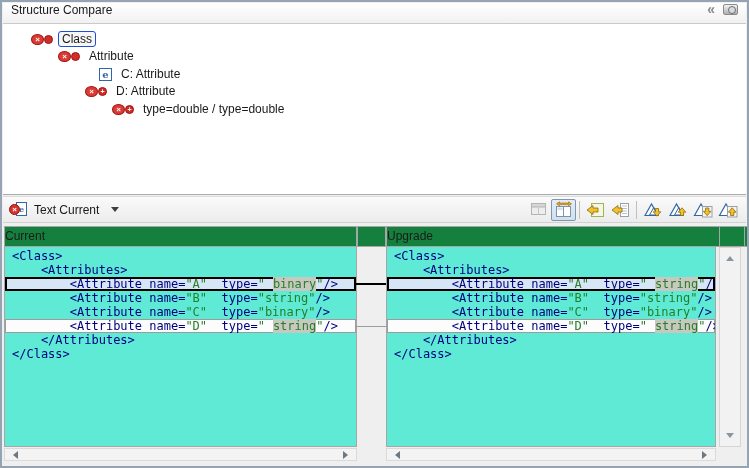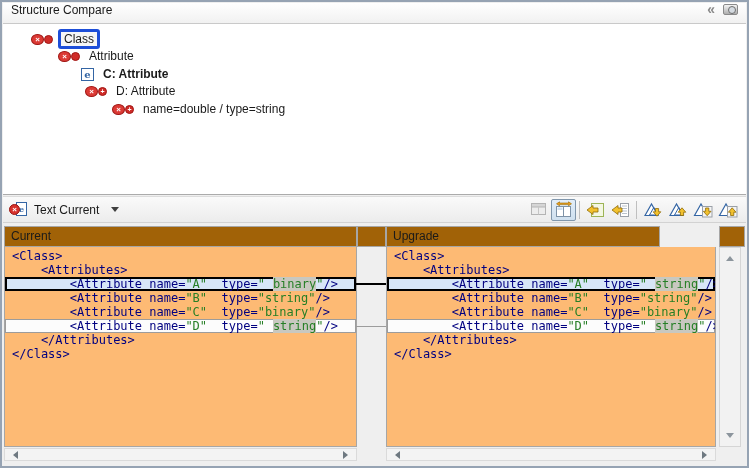--- a/index.html
+++ b/index.html
@@ -28,45 +28,45 @@
   }
   .tree-row{position:absolute;height:16px;display:flex;align-items:center;gap:5px;white-space:nowrap;}
   .ic-change{position:relative;width:22px;height:13px;flex:0 0 22px;}
   .ic-change .oval{position:absolute;left:0;top:1px;width:13px;height:11px;background:#DC3A35;border:1px solid #A01613;border-radius:50%;color:#FFF;font:bold 8px/10px "Liberation Sans",sans-serif;text-align:center;}
   .ic-change .oval::after{content:'×';}
   .ic-change .badge{position:absolute;right:0;top:2px;width:9px;height:9px;background:#D02C28;border:1px solid #A01613;border-radius:50%;color:#FFF;font:bold 7px/7px "Liberation Sans",sans-serif;text-align:center;}
   .ic-change.plus .badge::after{content:'+';}
   .ic-e{width:13px;height:13px;flex:0 0 13px;background:#FFF;border:1px solid #3465A4;color:#3465A4;font:bold 10px/11px "DejaVu Serif",serif;text-align:center;}
   .ic-e::after{content:'e';}
   .tree-label{padding:0 3px;border:1px solid transparent;}
-  .tree-label.sel{border:3px solid #1d4ed8;background:#F6F6F6;border-radius:3px;text-align:right;}
+  .tree-label.sel{border:1px solid #1d4ed8;background:#F6F6F6;border-radius:3px;text-align:right;}
   
   .tc-header{
     position:absolute;top:194px;left:1px;right:1px;height:27px;
     background:linear-gradient(#FAFAFA,#ECECEC);
     border-top:1px solid #DCDCDC;border-bottom:1px solid #D2D2D2;
     display:flex;align-items:center;padding:0 6px;
   }
   .ic-tc{position:relative;width:18px;height:17px;margin-right:7px;}
   .ic-tc .doc{position:absolute;right:0;top:1px;width:11px;height:14px;background:#FFF;border:1px solid #3465A4;color:#3465A4;font:bold 8px/12px "DejaVu Serif",serif;text-align:center;}
   .ic-tc .doc::after{content:'e';}
   .ic-tc .xc{position:absolute;left:0;top:3px;width:11px;height:11px;background:#D7322D;border:1px solid #991410;border-radius:50%;color:#FFF;font:bold 8px/9px "Liberation Sans",sans-serif;text-align:center;}
   .ic-tc .xc::after{content:'×';}
   .caret-down{width:0;height:0;border:4px solid transparent;border-top:5px solid #3F3F3F;margin-left:12px;margin-top:4px;}
   .tc-toolbar{margin-left:auto;display:flex;align-items:center;}
   .tb-btn{display:inline-flex;align-items:center;justify-content:center;width:25px;height:22px;border:1px solid transparent;border-radius:2px;}
   .tb-btn.pressed{border:1px solid #8096AB;background:linear-gradient(#E2EDF8,#CFE0EF);}
   .tb-sep{width:1px;height:18px;background:#BFBFBF;margin:0 3px;}
   
-  .col-hdr{position:absolute;top:224px;height:21px;background:#a16207;border:1px solid #A6A6A6;line-height:19px;padding-left:6px;}
+  .col-hdr{position:absolute;top:224px;height:21px;background:#15803d;border:1px solid #A6A6A6;line-height:19px;padding-left:0;}
   .hdr-cur{left:2px;width:353px;}
   .hdr-gut{left:355px;width:29px;}
-  .hdr-upg{left:384px;width:274px;}
+  .hdr-upg{left:384px;width:364px;}
   .hdr-corner{left:717px;width:26px;}
-  .pane{position:absolute;top:245px;height:200px;background:#fdba74;border:1px solid #A6A6A6;border-top:none;overflow:hidden;padding-top:2px;
+  .pane{position:absolute;top:245px;height:200px;background:#5eead4;border:1px solid #A6A6A6;border-top:none;overflow:hidden;padding-top:2px;
     font-family:"DejaVu Sans Mono",monospace;font-size:12px;line-height:14px;}
   .pane-left{left:2px;width:353px;}
   .pane-right{left:384px;width:330px;}
   .line{height:14px;padding-left:7px;white-space:pre;}
   .line.selected{background:var(--selected_row);box-shadow:inset 0 0 0 2px var(--selected_border);}
   .line.boxed{background:#FCFCFC;box-shadow:inset 0 0 0 1px var(--boxed_border);}
   .sg-tag{color:var(--tag);}
   .sg-val{color:var(--value);}
   .sg-hl{color:var(--value);background:var(--diff_highlight);margin-left:8px;}
   .gutter{position:absolute;top:245px;left:355px;width:29px;height:200px;background:#EFEFEF;}
@@ -104,37 +104,37 @@
         </span>
         <span class="tree-label sel">Class</span>
       </div>
       <div class="tree-row" style="top: 24px; left: 55px;">
         <span class="ic-change">
           <span class="oval"></span>
           <span class="badge"></span>
         </span>
         <span class="tree-label">Attribute</span>
       </div>
-      <div class="tree-row" style="top: 42px; left: 78px; font-weight: bold;">
+      <div class="tree-row" style="top: 42px; left: 96px;">
         <span class="ic-e"></span>
         <span class="tree-label">C: Attribute</span>
       </div>
       <div class="tree-row" style="top: 59px; left: 82px;">
         <span class="ic-change plus">
           <span class="oval"></span>
           <span class="badge"></span>
         </span>
         <span class="tree-label">D: Attribute</span>
       </div>
       <div class="tree-row" style="top: 77px; left: 109px;">
         <span class="ic-change plus">
           <span class="oval"></span>
           <span class="badge"></span>
         </span>
-        <span class="tree-label">name=double / type=string</span>
+        <span class="tree-label">type=double / type=double</span>
       </div>
     </div>
 
   <div class="tc-header">
     <span class="ic-tc">
         <span class="doc"></span>
         <span class="xc"></span>
       </span>
     <span>Text Current</span>
     <span class="caret-down"></span>

